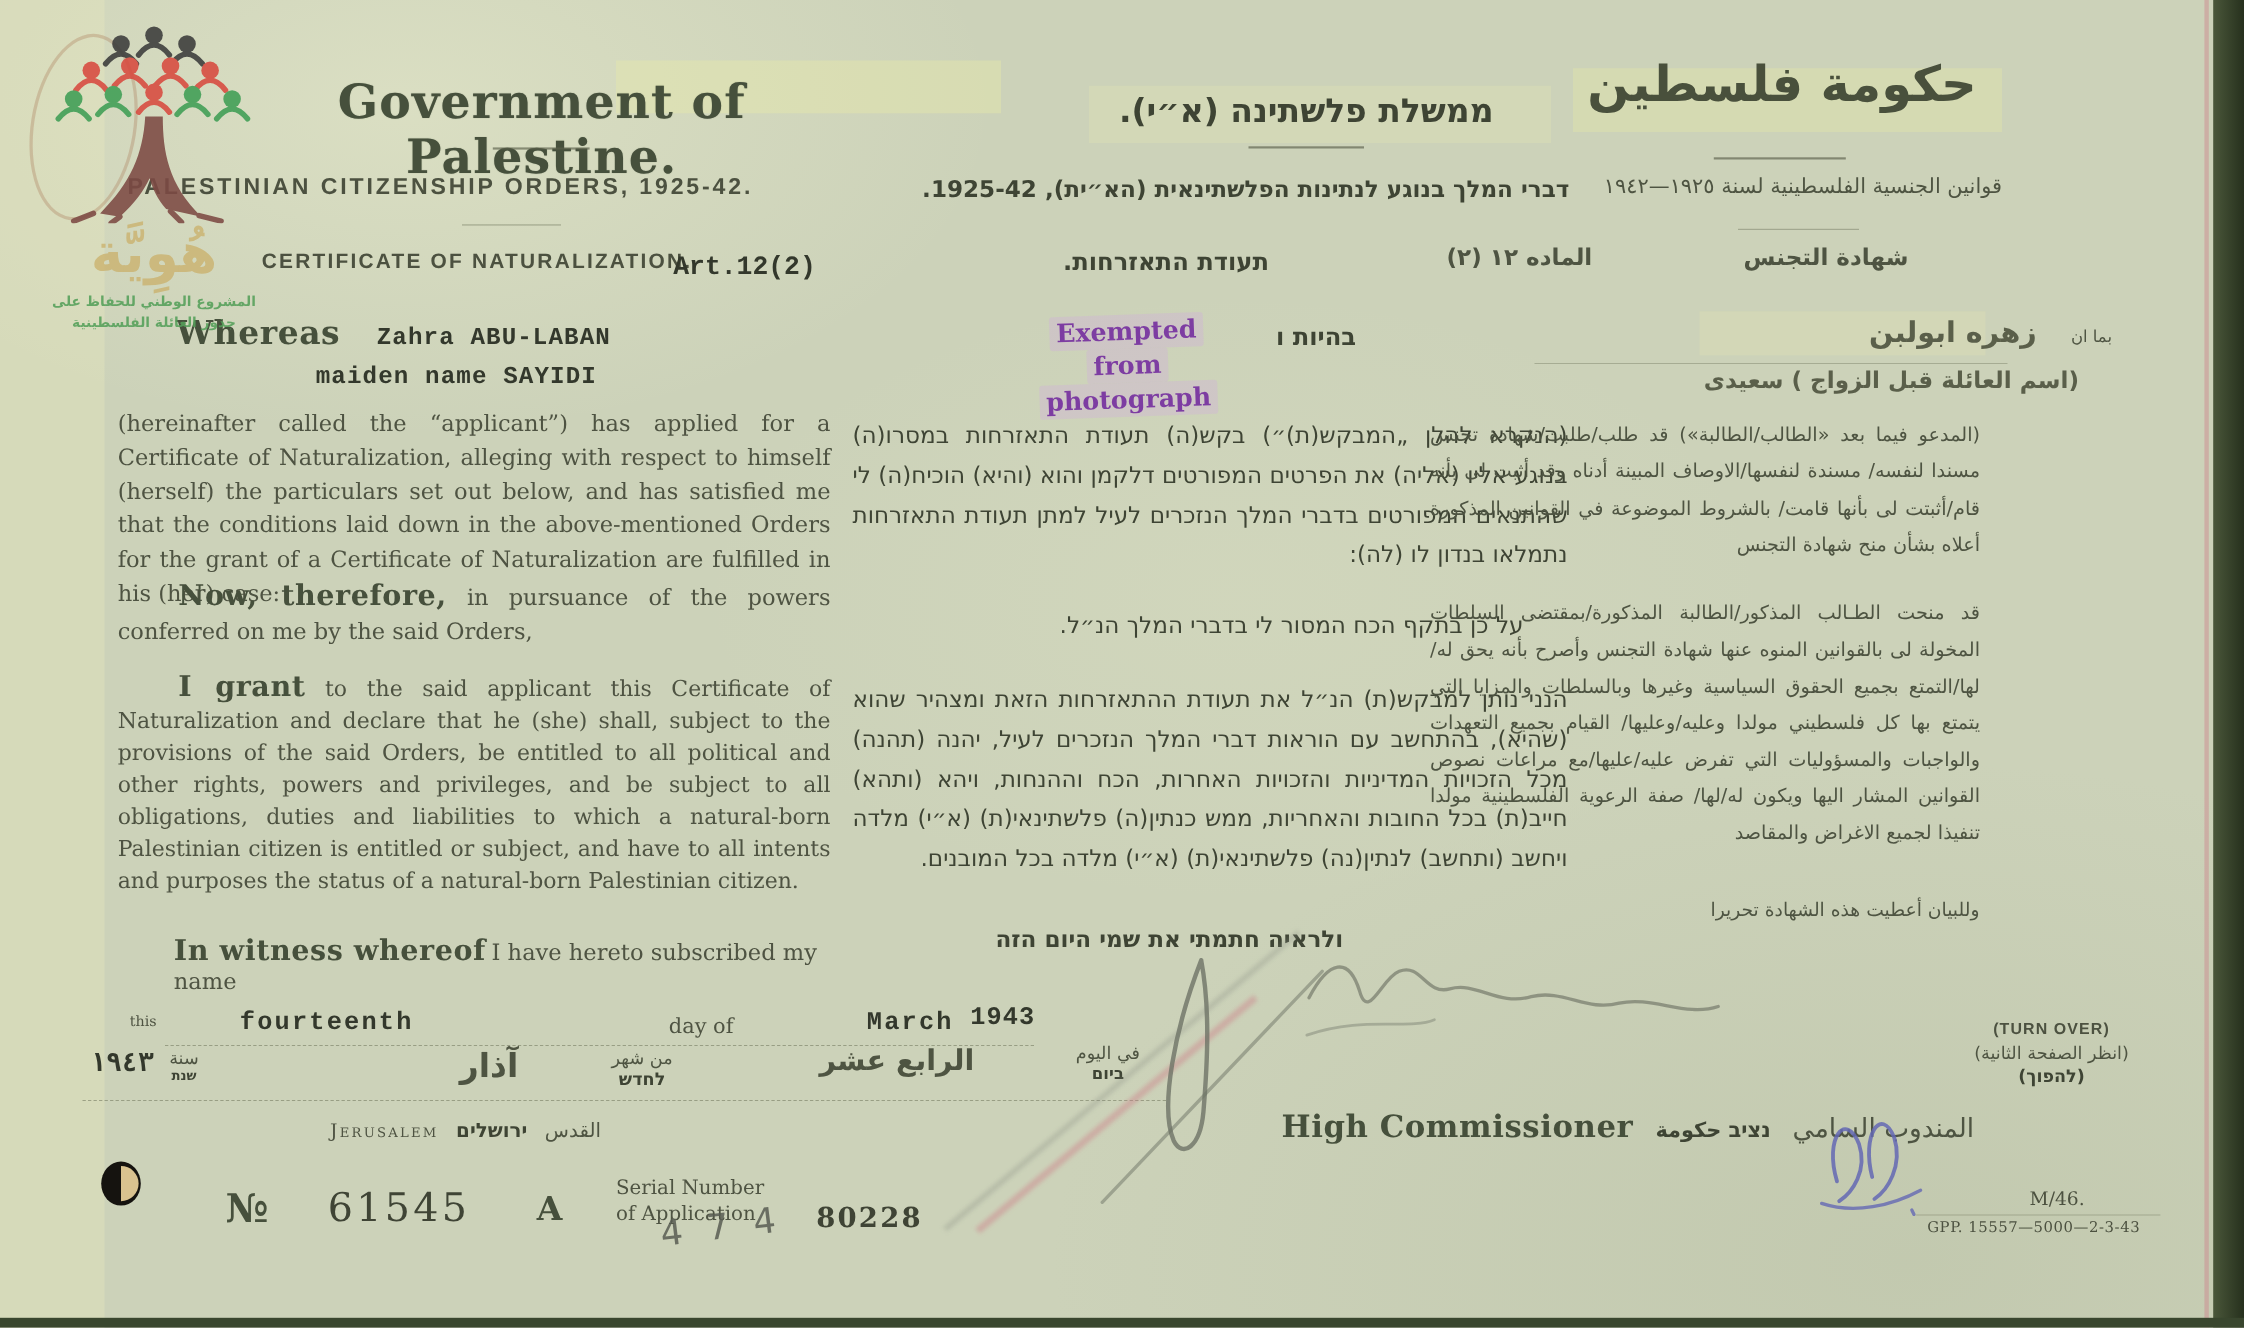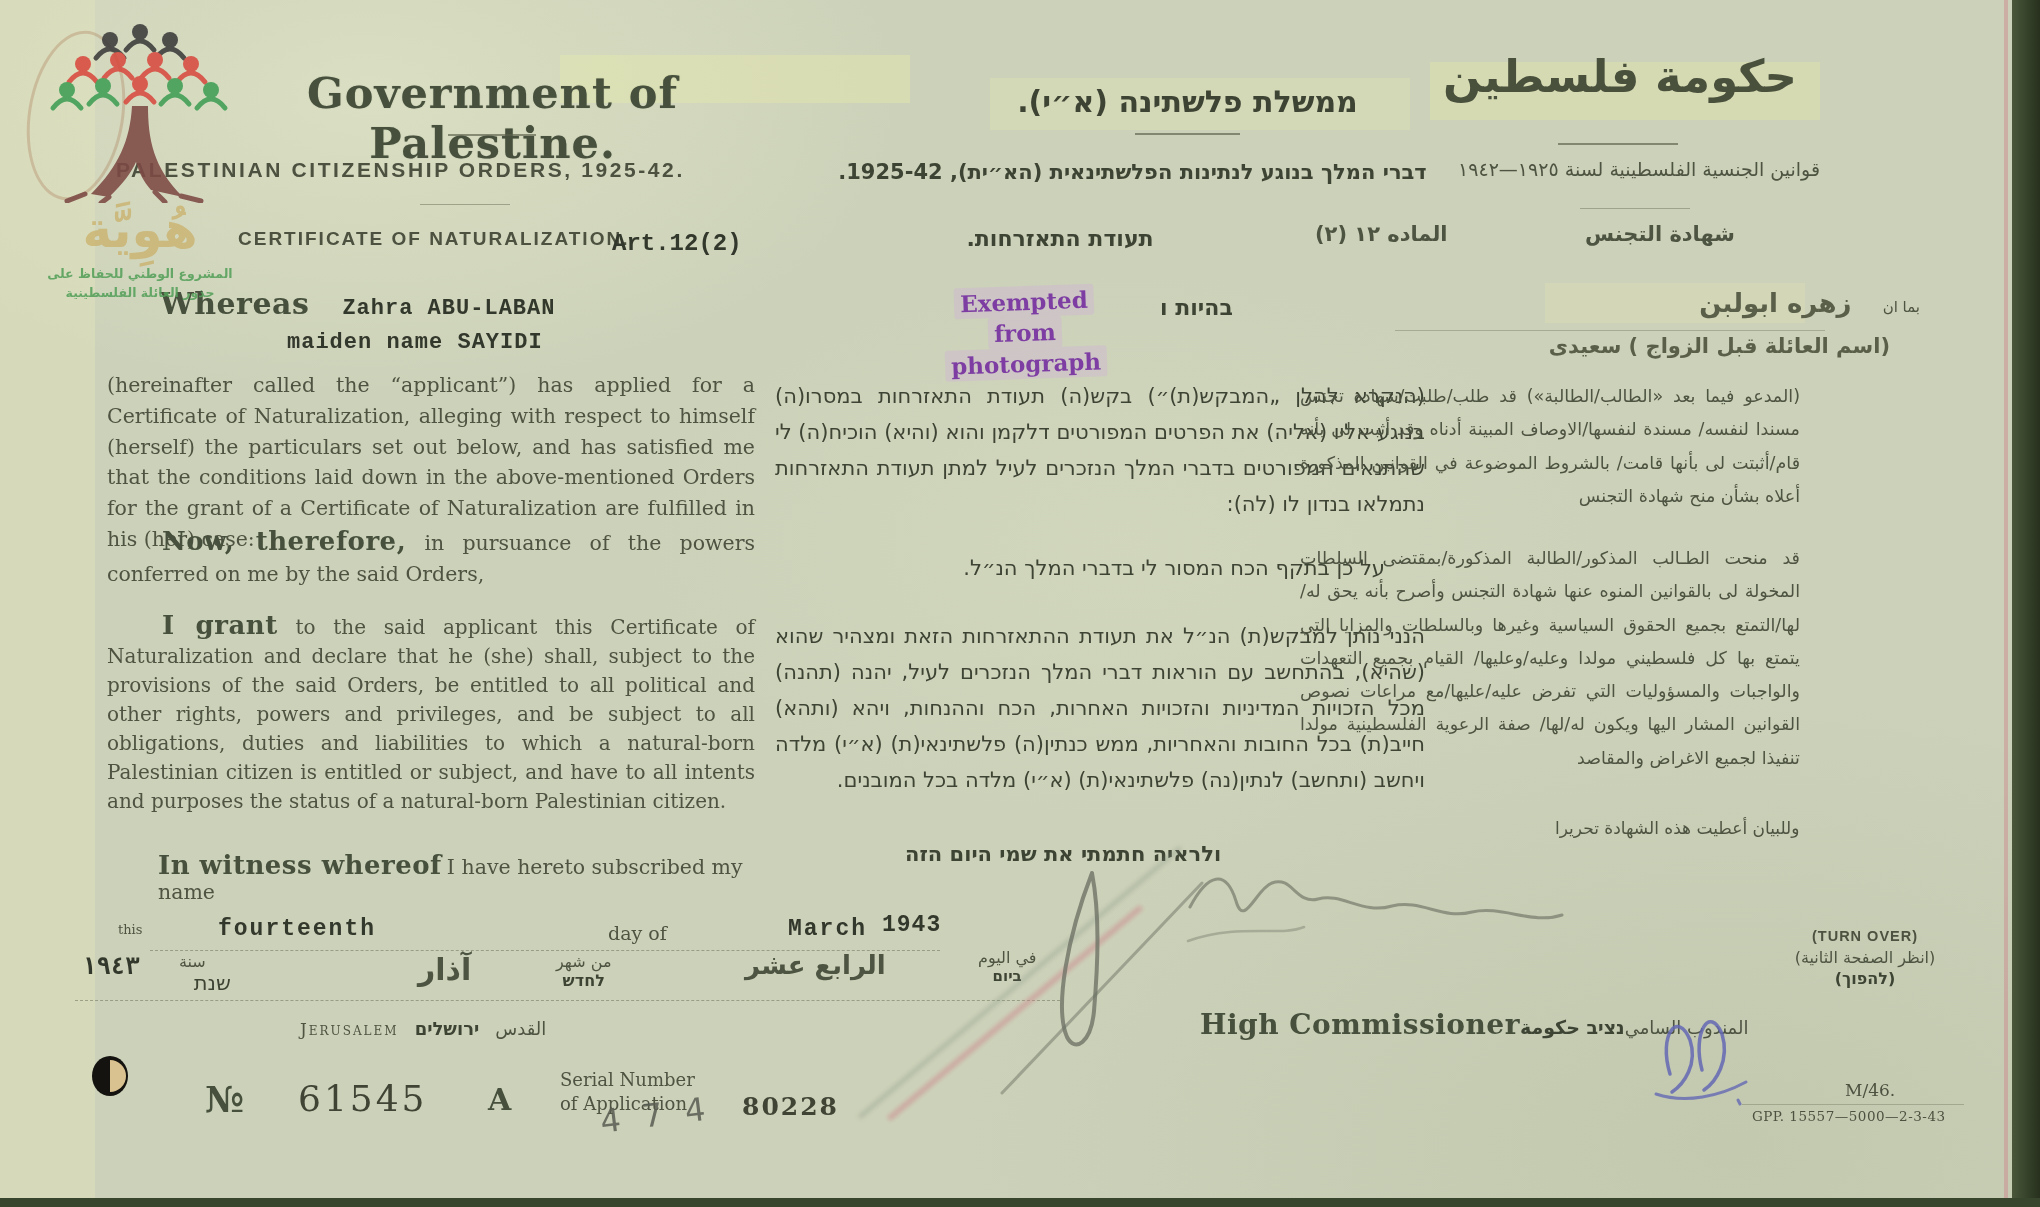--- a/index.html
+++ b/index.html
@@ -114,21 +114,21 @@
   <div class="abs typed" style="left:218px;top:916px;font-size:23px;letter-spacing:2px;">fourteenth</div>
   <div class="abs" style="left:608px;top:922px;font-size:19px;">day of</div>
   <div class="abs typed" style="left:788px;top:916px;font-size:23px;letter-spacing:2px;">March</div>
   <div class="abs typed" style="left:882px;top:912px;font-size:23px;letter-spacing:1px;">1943</div>
   <div class="dotline" style="left:150px;top:950px;width:790px;"></div>
 
   <div class="abs" style="left:82px;top:952px;display:flex;gap:14px;align-items:flex-start;">
     <span class="typed" style="font-size:24px;letter-spacing:3px;">١٩٤٣</span>
     <span style="display:inline-block;text-align:center;">
       <span class="ar" style="display:block;font-size:16px;">سنة</span>
-      <span class="he" style="display:block;font-size:21px;font-weight:400;margin-left:40px;">שנת</span>
+      <span class="he" style="display:block;font-size:12px;font-weight:700;">שנת</span>
     </span>
   </div>
 
   <div class="abs ar" dir="rtl" style="left:418px;top:952px;font-size:30px;font-weight:700;">آذار</div>
 
   <div class="abs" style="left:556px;top:952px;text-align:center;">
     <span class="ar" style="display:block;font-size:16px;">من شهر</span>
     <span class="he" style="display:block;font-size:16px;font-weight:700;">לחדש</span>
   </div>
 
@@ -175,24 +175,24 @@
     <div style="position:absolute;left:-10px;top:120px;width:420px;height:5px;background:rgba(130,135,125,.30);transform:rotate(-40deg);filter:blur(2px);"></div>
   </div>
 
   <svg class="abs" width="660" height="270" viewBox="0 0 660 270" style="left:940px;top:845px;">
     <path class="sig-grey" d="M152,28 C128,90 114,162 127,192 C135,208 151,198 154,166 C158,118 160,70 152,28" stroke-width="4" opacity=".8"></path>
     <path class="sig-grey" d="M62,248 L262,38" stroke-width="3" opacity=".5"></path>
     <path class="sig-grey" d="M250,62 C268,28 286,24 296,56 C304,84 316,44 332,38 C352,30 356,60 378,54 C402,47 422,70 452,61 C482,54 502,75 532,67 C562,60 592,80 622,70" stroke-width="3" opacity=".65"></path>
     <path class="sig-grey" d="M248,96 C300,78 340,92 364,82" stroke-width="2.5" opacity=".4"></path>
   </svg>
 
-  <div class="abs" style="left:1165px;top:1008px;display:flex;align-items:baseline;margin-left:35px;">
+  <div class="abs" style="left:1165px;top:1008px;display:flex;gap:20px;align-items:baseline;">
     <span class="bl" style="font-size:28px;">High Commissioner</span>
     <span class="he" style="font-size:19px;font-weight:700;">נציב حكومة</span>
-    <span class="ar" style="font-size:18px;">المندوب السامي</span>
+    <span class="ar" style="font-size:24px;">المندوب السامي</span>
   </div>
 
   <svg class="abs" width="130" height="140" viewBox="0 0 130 140" style="left:1638px;top:972px;">
     <path class="sig-blue" d="M32,102 C20,62 40,38 52,68 C60,92 46,112 34,120" stroke-width="3.5" opacity=".85"></path>
     <path class="sig-blue" d="M64,98 C54,60 72,33 84,62 C92,88 78,110 66,118" stroke-width="3.5" opacity=".85"></path>
     <path class="sig-blue" d="M18,122 C48,132 82,124 108,110" stroke-width="3" opacity=".8"></path>
     <path class="sig-blue" d="M100,128 L102,132" stroke-width="3" opacity=".8"></path>
   </svg>
 
   <div class="abs" style="left:1760px;top:928px;width:210px;text-align:center;">

